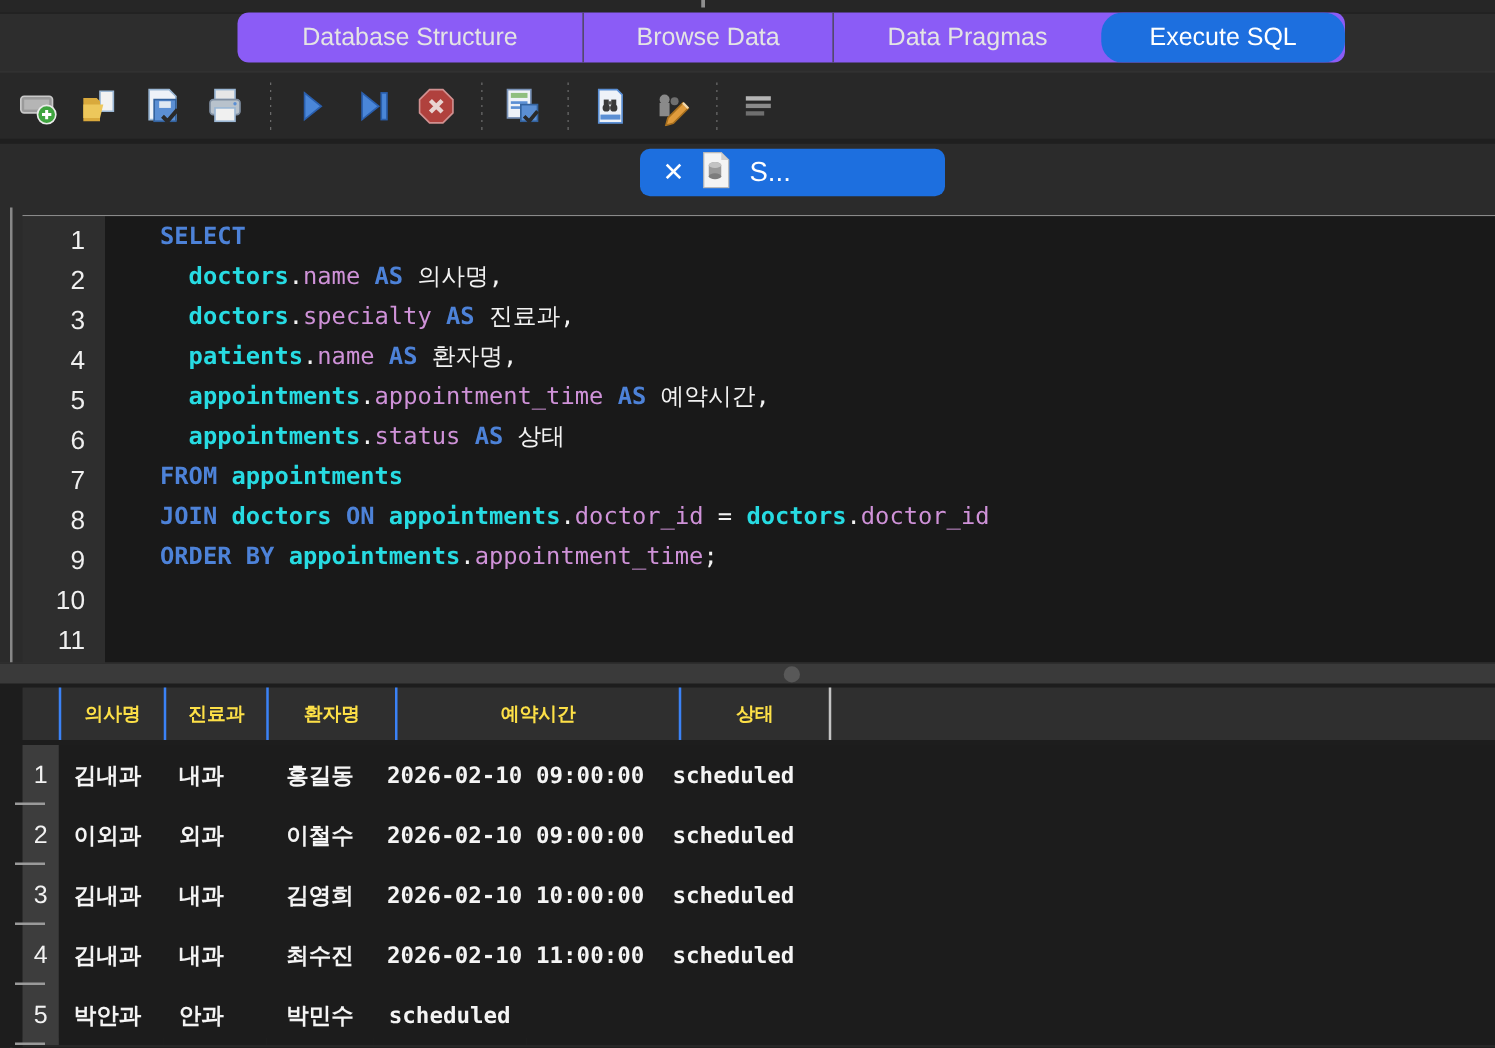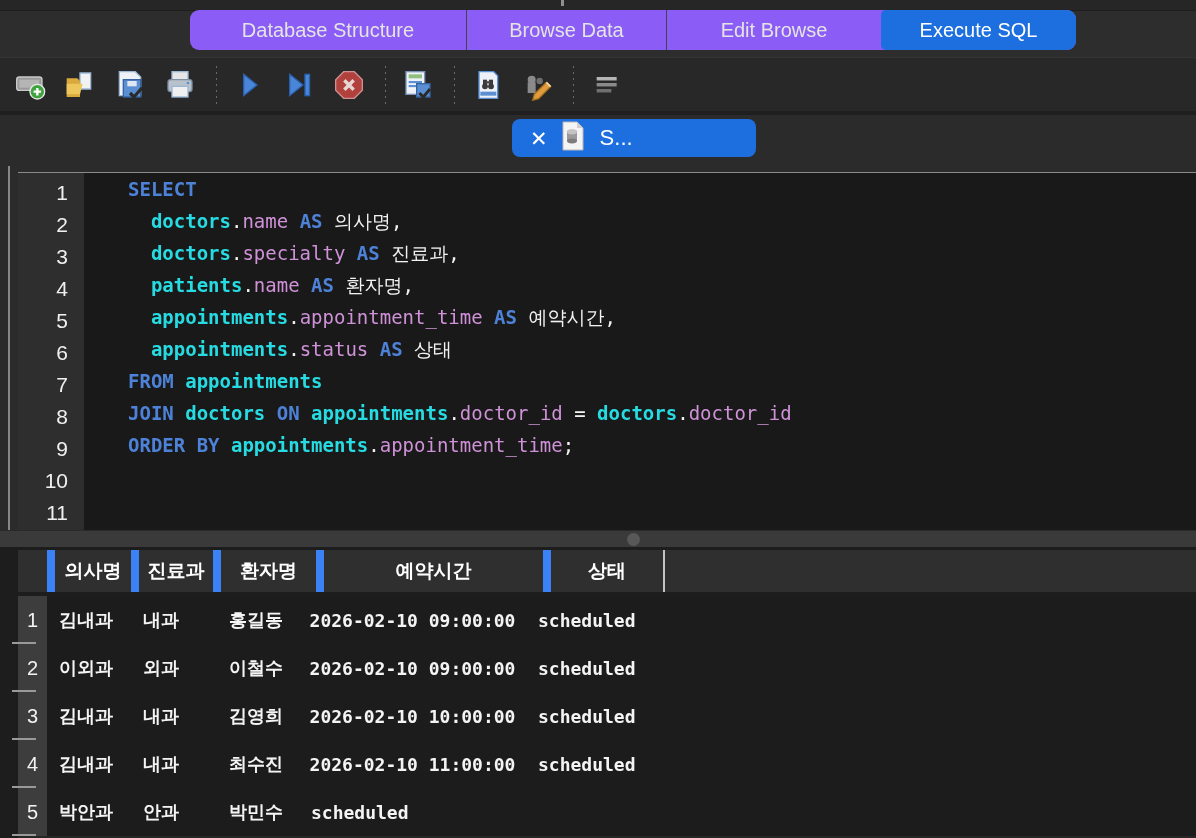--- a/index.html
+++ b/index.html
@@ -6,21 +6,21 @@
   .app{position:relative;width:1196px;height:838px;background:#2b2b2b;overflow:hidden;
        font-family:"Liberation Sans", sans-serif;}
 
   
   .top-strip{position:absolute;left:0;top:0;width:1196px;height:10px;background:#262626;border-bottom:1px solid #1e1e1e;}
   .top-tick{position:absolute;left:561px;top:0;width:3px;height:6px;background:#8f8f8f;}
   .tabbar-row{position:absolute;left:0;top:11px;width:1196px;height:46px;background:#2d2d2d;}
   .segmented{position:absolute;left:190px;top:-1px;height:40px;display:flex;border-radius:9px;overflow:hidden;background:#8b5cf6;}
   .seg{display:flex;align-items:center;justify-content:center;font-size:20px;color:#e4e4e4;cursor:default;}
   .seg + .seg{border-left:1px solid #434343;}
-  .seg.active{background:#1d6fdf;color:#ffffff;border-left:none;border-radius:5px;}
+  .seg.active{background:#1d6fdf;color:#ffffff;border-left:none;border-radius:17px;}
 
   
   .toolbar{position:absolute;left:0;top:57px;width:1196px;height:58px;background:#282828;
            border-top:1px solid #343434;border-bottom:4px solid #1f1f1f;
            display:flex;align-items:center;padding-left:12px;box-sizing:border-box;}
   .tb-icon{width:36px;height:40px;display:flex;align-items:center;justify-content:center;margin-right:14px;}
   .tb-sep{width:1px;height:38px;margin:0 14px 0 4px;
           background-image:repeating-linear-gradient(#6a6a6a 0 2px, transparent 2px 6px);}
 
   
@@ -44,22 +44,22 @@
 
   
   .splitter{position:absolute;left:0;top:530px;width:1196px;height:16px;background:#3a3a3a;
             border-top:1px solid #2a2a2a;border-bottom:1px solid #161616;}
   .splitter .handle{position:absolute;left:627px;top:2px;width:13px;height:13px;border-radius:50%;background:#585858;}
 
   
   .results{position:absolute;left:0;top:547px;width:1196px;height:291px;background:#1d1d1d;}
   .thead{position:absolute;left:18px;top:3px;width:1178px;height:42px;background:#2f2f2f;display:flex;align-items:center;}
   .corner{width:29px;height:42px;}
-  .th{height:42px;display:flex;align-items:center;justify-content:center;color:#ffffff;
-      font-size:19px;font-weight:bold;border-left:8px solid #3b82f6;box-sizing:border-box;}
+  .th{height:42px;display:flex;align-items:center;justify-content:center;color:#fde047;
+      font-size:15px;font-weight:bold;border-left:2px solid #3b82f6;box-sizing:border-box;}
   .th.last{border-right:2px solid #c4c4c4;}
   .tr{position:absolute;left:18px;width:1178px;height:48px;display:flex;}
   .rownum{width:29px;background:#3d3d3d;color:#f2f2f2;font-size:20px;display:flex;align-items:center;justify-content:center;position:relative;}
   .rownum:after{content:"";position:absolute;left:-6px;bottom:0;width:24px;height:2px;background:#9a9a9a;}
   .td{display:flex;align-items:center;color:#f4f4f4;background:#1c1c1c;box-sizing:border-box;
       font-family:"DejaVu Sans Mono", monospace;font-weight:bold;font-size:18px;}
   .td.fill{flex:1;}
   .bottom-strip{position:absolute;left:18px;top:283px;width:1178px;height:8px;background:#272727;}
 </style>
 </head>
@@ -68,21 +68,21 @@
 <div class="app">
 
   <div class="top-strip">
     <div class="top-tick"></div>
   </div>
 
   <div class="tabbar-row">
     <div class="segmented">
       <div class="seg" style="width:276px">Database Structure</div>
       <div class="seg" style="width:199px">Browse Data</div>
-      <div class="seg" style="width:214px">Edit Browse</div>
+      <div class="seg" style="width:214px">Data Pragmas</div>
       <div class="seg active" style="width:195px">Execute SQL</div>
     </div>
   </div>
 
   <div class="toolbar" id="toolbar">
       <span class="tb-icon">
         <svg width="32" height="32" viewBox="0 0 24 24">
           <rect x="2" y="6" width="19" height="10" rx="2" fill="#9a9a9a" stroke="#c9c9c9"></rect>
           <rect x="4" y="8" width="15" height="6" fill="#b5b5b5"></rect>
           <circle cx="17.5" cy="17" r="5.5" fill="#3fa43f" stroke="#eaeaea"></circle>

